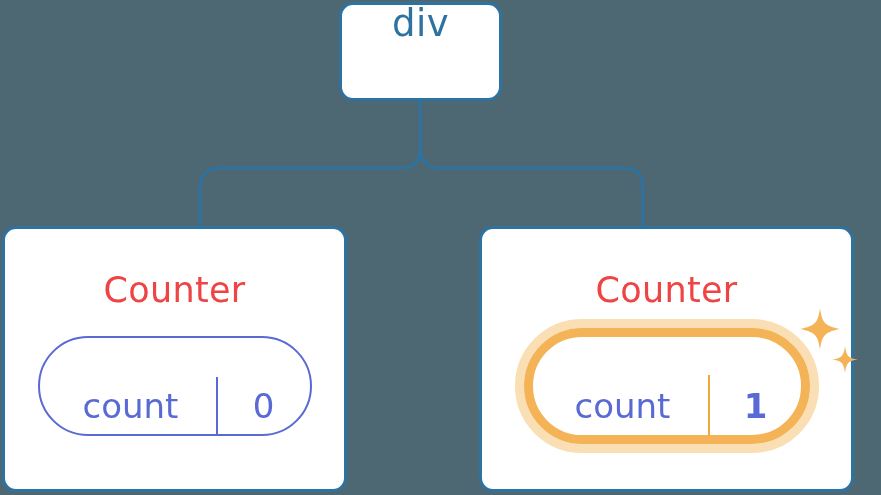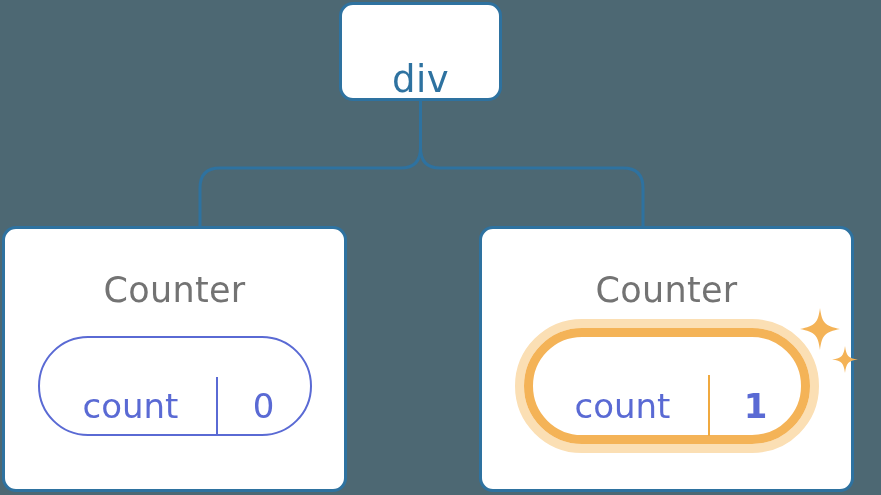--- a/index.html
+++ b/index.html
@@ -38,21 +38,21 @@
     box-sizing: border-box;
   }
 
   
   #root-node {
     left: 339px;
     top: 2px;
     width: 163px;
     height: 99px;
     display: flex;
-    align-items: flex-end;
+    align-items: flex-start;
     justify-content: center;
   }
   .root-label {
     color: #2e72a0;
     font-size: 37px;
     letter-spacing: 0.5px;
     line-height: 1;
   }
 
   
@@ -67,21 +67,21 @@
     width: 345px;
     height: 266px;
   }
   #card-right {
     left: 479px;
     top: 226px;
     width: 375px;
     height: 266px;
   }
   .card-title {
-    color: #737373;
+    color: #ef4444;
     font-size: 35px;
     line-height: 1;
     margin-top: 44px;
     letter-spacing: 0.3px;
   }
 
   
   .pill-wrap {
     position: relative;
     margin-top: 28px;

